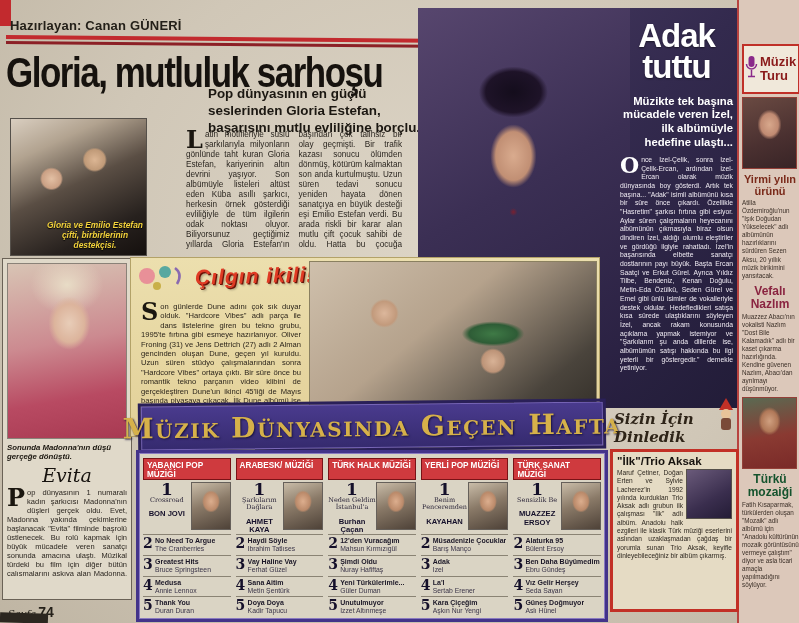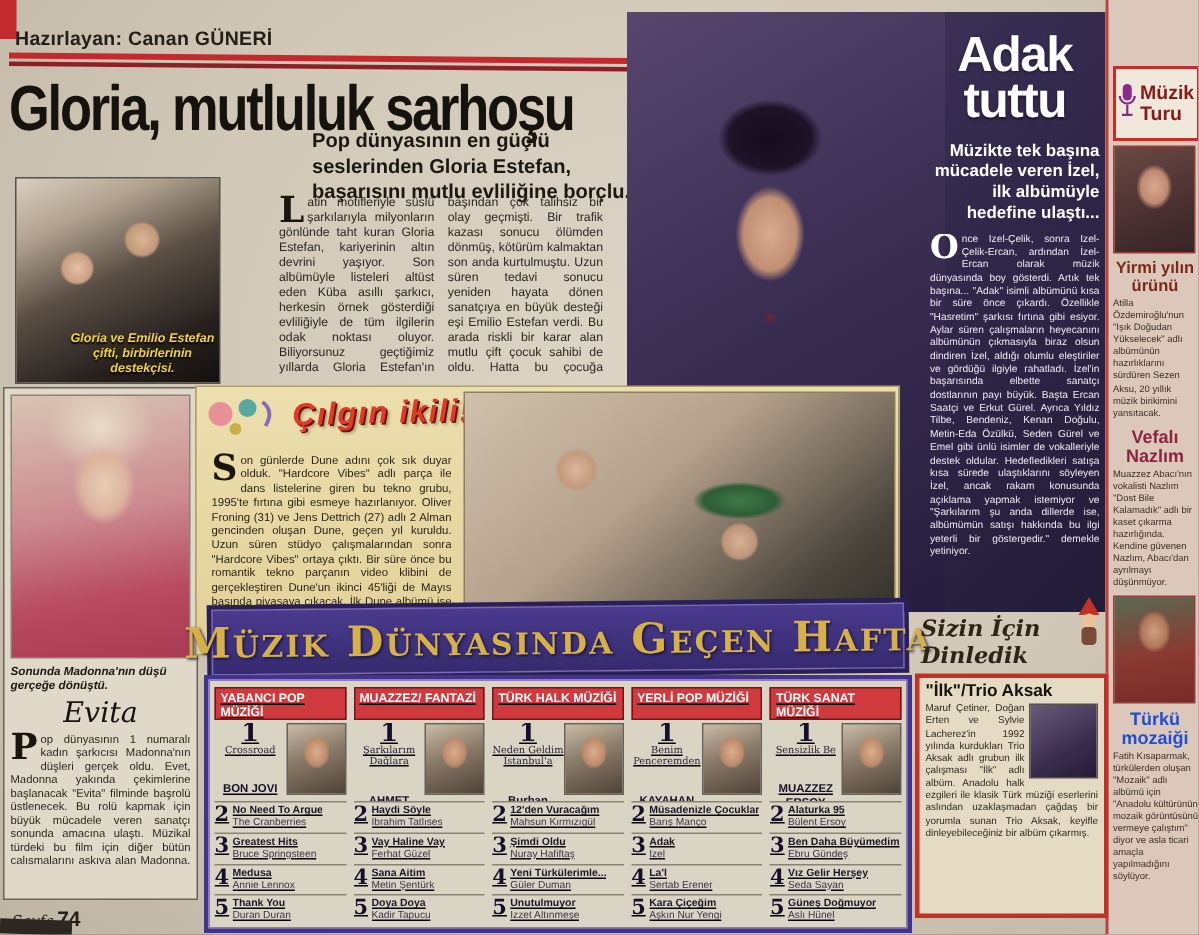--- a/index.html
+++ b/index.html
@@ -56,21 +56,21 @@
   .sb-title { font-size:13px; font-weight:bold; color:#8a1a1a; line-height:1.05; white-space:nowrap; }
   .sb-photo { width:55px; height:72px; border:1px solid #944038; margin-top:3px; }
   .ph-woman2 { background:
             radial-gradient(ellipse 16px 20px at 50% 38%, #d8a88c 0%, #c08a72 55%, rgba(0,0,0,0) 75%),
             linear-gradient(160deg,#6a4a42 0%,#4a3030 60%,#382426 100%); }
   .ph-man { background:
             radial-gradient(ellipse 15px 19px at 50% 33%, #d0a080 0%, #b07858 55%, rgba(0,0,0,0) 74%),
             linear-gradient(170deg,#5a6a52 0%,#8a3a32 55%,#7a2a28 100%); }
   .sb-t1 { font-size:11px; font-weight:bold; color:#7a2a1a; text-align:center; line-height:1.1; margin-top:4px; width:56px;}
   .sb-t2 { font-size:12px; font-weight:bold; color:#8a2440; text-align:center; line-height:1.1; margin-top:5px; width:56px;}
-  .sb-t3 { font-size:12px; font-weight:bold; color:#1d4ed8; text-align:center; line-height:1.1; margin-top:4px; width:56px;}
+  .sb-t3 { font-size:12px; font-weight:bold; color:#14532d; text-align:center; line-height:1.1; margin-top:4px; width:56px;}
   .sb-body { font-size:6.3px; color:#3a2e26; line-height:1.28; margin-top:2px; width:57px; }
   .mic-icon { flex:none; }
 
   
   .madonna-box { left:2px; top:258px; width:130px; height:342px; background:#e0d9c9; border:1px solid #6a6256; padding:4px; }
   .madonna-photo { width:100%; height:176px; border:1px solid #8a8278;
           background:
             radial-gradient(ellipse 30px 38px at 52% 34%, #e8cdb8 0%, #dcb49c 50%, rgba(0,0,0,0) 70%),
             radial-gradient(ellipse 52px 42px at 50% 12%, #e8dcc6 0%, rgba(232,220,198,0) 70%),
             linear-gradient(170deg,#d8c4b4 0%,#cc8a90 45%,#b84a62 75%,#a83a52 100%); }
@@ -100,29 +100,29 @@
 
   
   .banner { left:138px; top:401px; width:468px; height:50px; transform:rotate(-.6deg);
           background:linear-gradient(#4a3b8e,#352a6e); border:3px solid #2a2058;
           box-shadow:0 0 0 1px #7a68b8 inset; display:flex; align-items:center; justify-content:center; }
   .banner span { font-family:"DejaVu Serif",serif; font-variant:small-caps; font-weight:bold; font-size:28px;
           color:#d6b14a; letter-spacing:1.5px; white-space:nowrap; text-shadow:1px 1px 2px #191340; }
 
   
   .chart-box { left:136px; top:450px; width:472px; height:172px; background:#dad4c4; border:3px solid #43338a;
-          box-shadow:0 0 0 1px #8a7ac0 inset; display:flex; gap:5px; padding:5px 4px 2px;text-decoration:underline; }
+          box-shadow:0 0 0 1px #8a7ac0 inset; display:flex; gap:5px; padding:5px 4px 2px; }
   .chart-col { flex:1; display:flex; flex-direction:column; min-width:0; }
   .col-header { background:#cf3a3e; border:1px solid #7a1216; color:#fff; font-weight:bold; font-size:8.2px;
           line-height:1.12; padding:2px 3px; height:22px; overflow:hidden; }
   .col-top { display:flex; margin-top:2px; height:52px; }
   .top-left { flex:1; text-align:center; min-width:0; overflow:hidden; }
   .top-rank { font-family:"DejaVu Serif",serif; font-weight:bold; font-size:17px; line-height:15px; color:#15102a; }
   .top-title { font-size:6.5px; line-height:1.12; color:#2a2438; font-family:"DejaVu Serif",serif; }
-  .top-artist { font-size:7.6px; font-weight:bold; color:#15102a; line-height:1.1; margin-top:18px; }
+  .top-artist { font-size:7.6px; font-weight:bold; color:#15102a; line-height:1.1; margin-top:6px; }
   .top-photo { width:40px; height:48px; border:1px solid #66605a; flex:none; }
   .ph-face { background:
             radial-gradient(ellipse 12px 15px at 50% 40%, #dcae8e 0%, #bb8a6a 60%, rgba(0,0,0,0) 74%),
             linear-gradient(160deg,#c9bca8 0%,#8a7a68 45%,#4e4238 100%); }
   .entry { border-top:1px solid #8a8374; display:flex; gap:2px; padding:2px 0 1px; flex:1; min-height:0; overflow:hidden; }
   .e-rank { font-family:"DejaVu Serif",serif; font-weight:bold; font-size:14px; line-height:13px; width:10px;
           flex:none; color:#15102a; }
   .e-text { min-width:0; }
   .e-title { display:block; font-size:7px; font-weight:bold; line-height:1.15; color:#1a1626;
           white-space:nowrap; overflow:hidden; }
@@ -246,21 +246,21 @@
       <div class="entry">
           <span class="e-rank">5</span>
           <span class="e-text">
             <b class="e-title">Thank You</b>
             <span class="e-artist">Duran Duran</span>
           </span>
         </div>
     </div>
 
     <div class="chart-col">
-      <div class="col-header">MUAZZEZ/ FANTAZİ</div>
+      <div class="col-header">ARABESK/ MÜZİĞİ</div>
       <div class="col-top">
         <div class="top-left">
           <div class="top-rank">1</div>
           <div class="top-title">Şarkılarım Dağlara</div>
           <div class="top-artist">AHMET KAYA</div>
         </div>
         <div class="top-photo ph-face"></div>
       </div>
       <div class="entry">
           <span class="e-rank">2</span>

